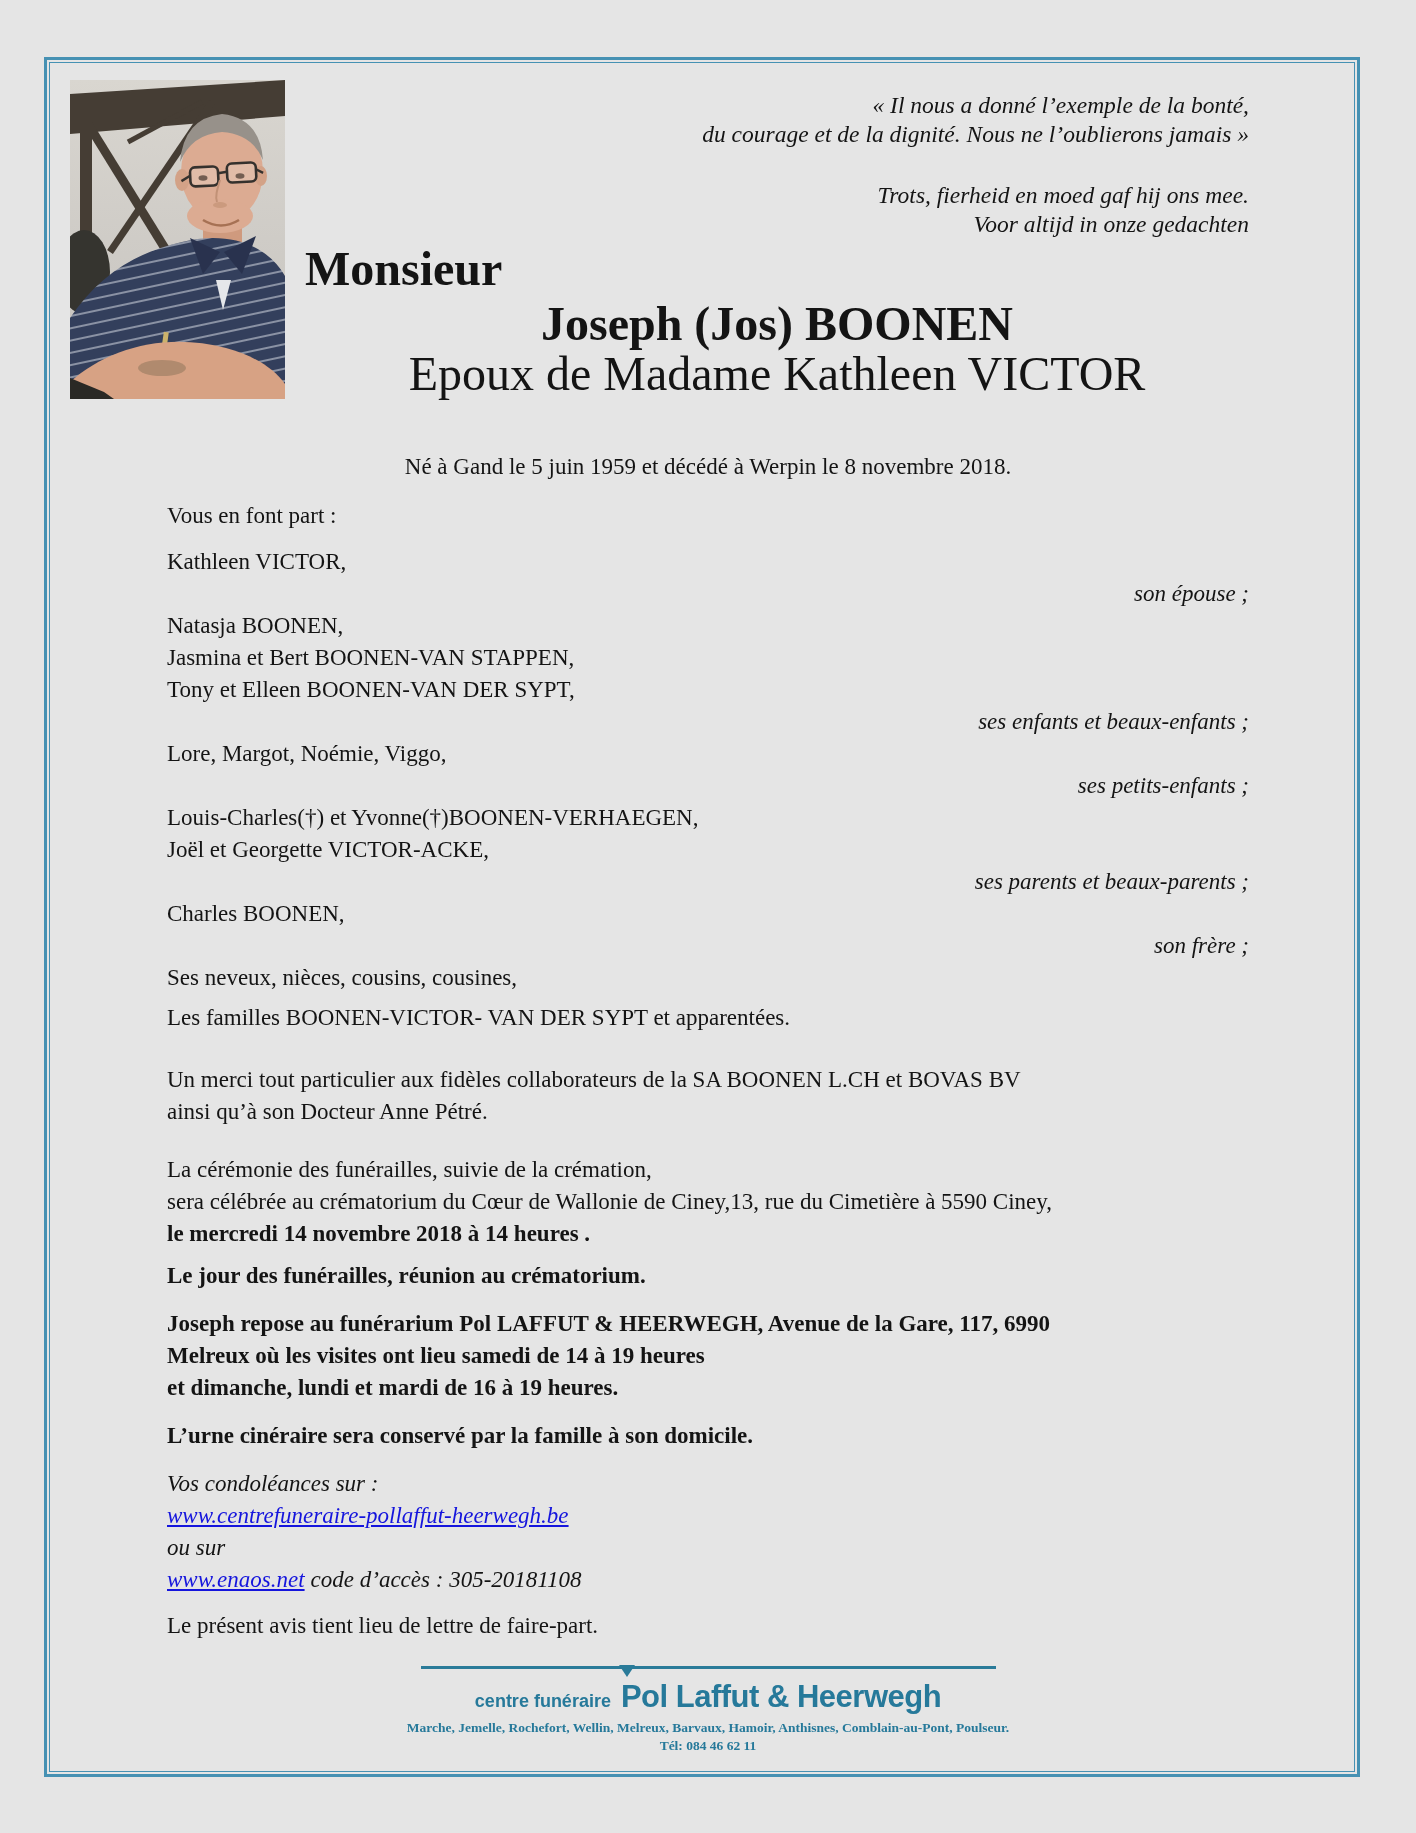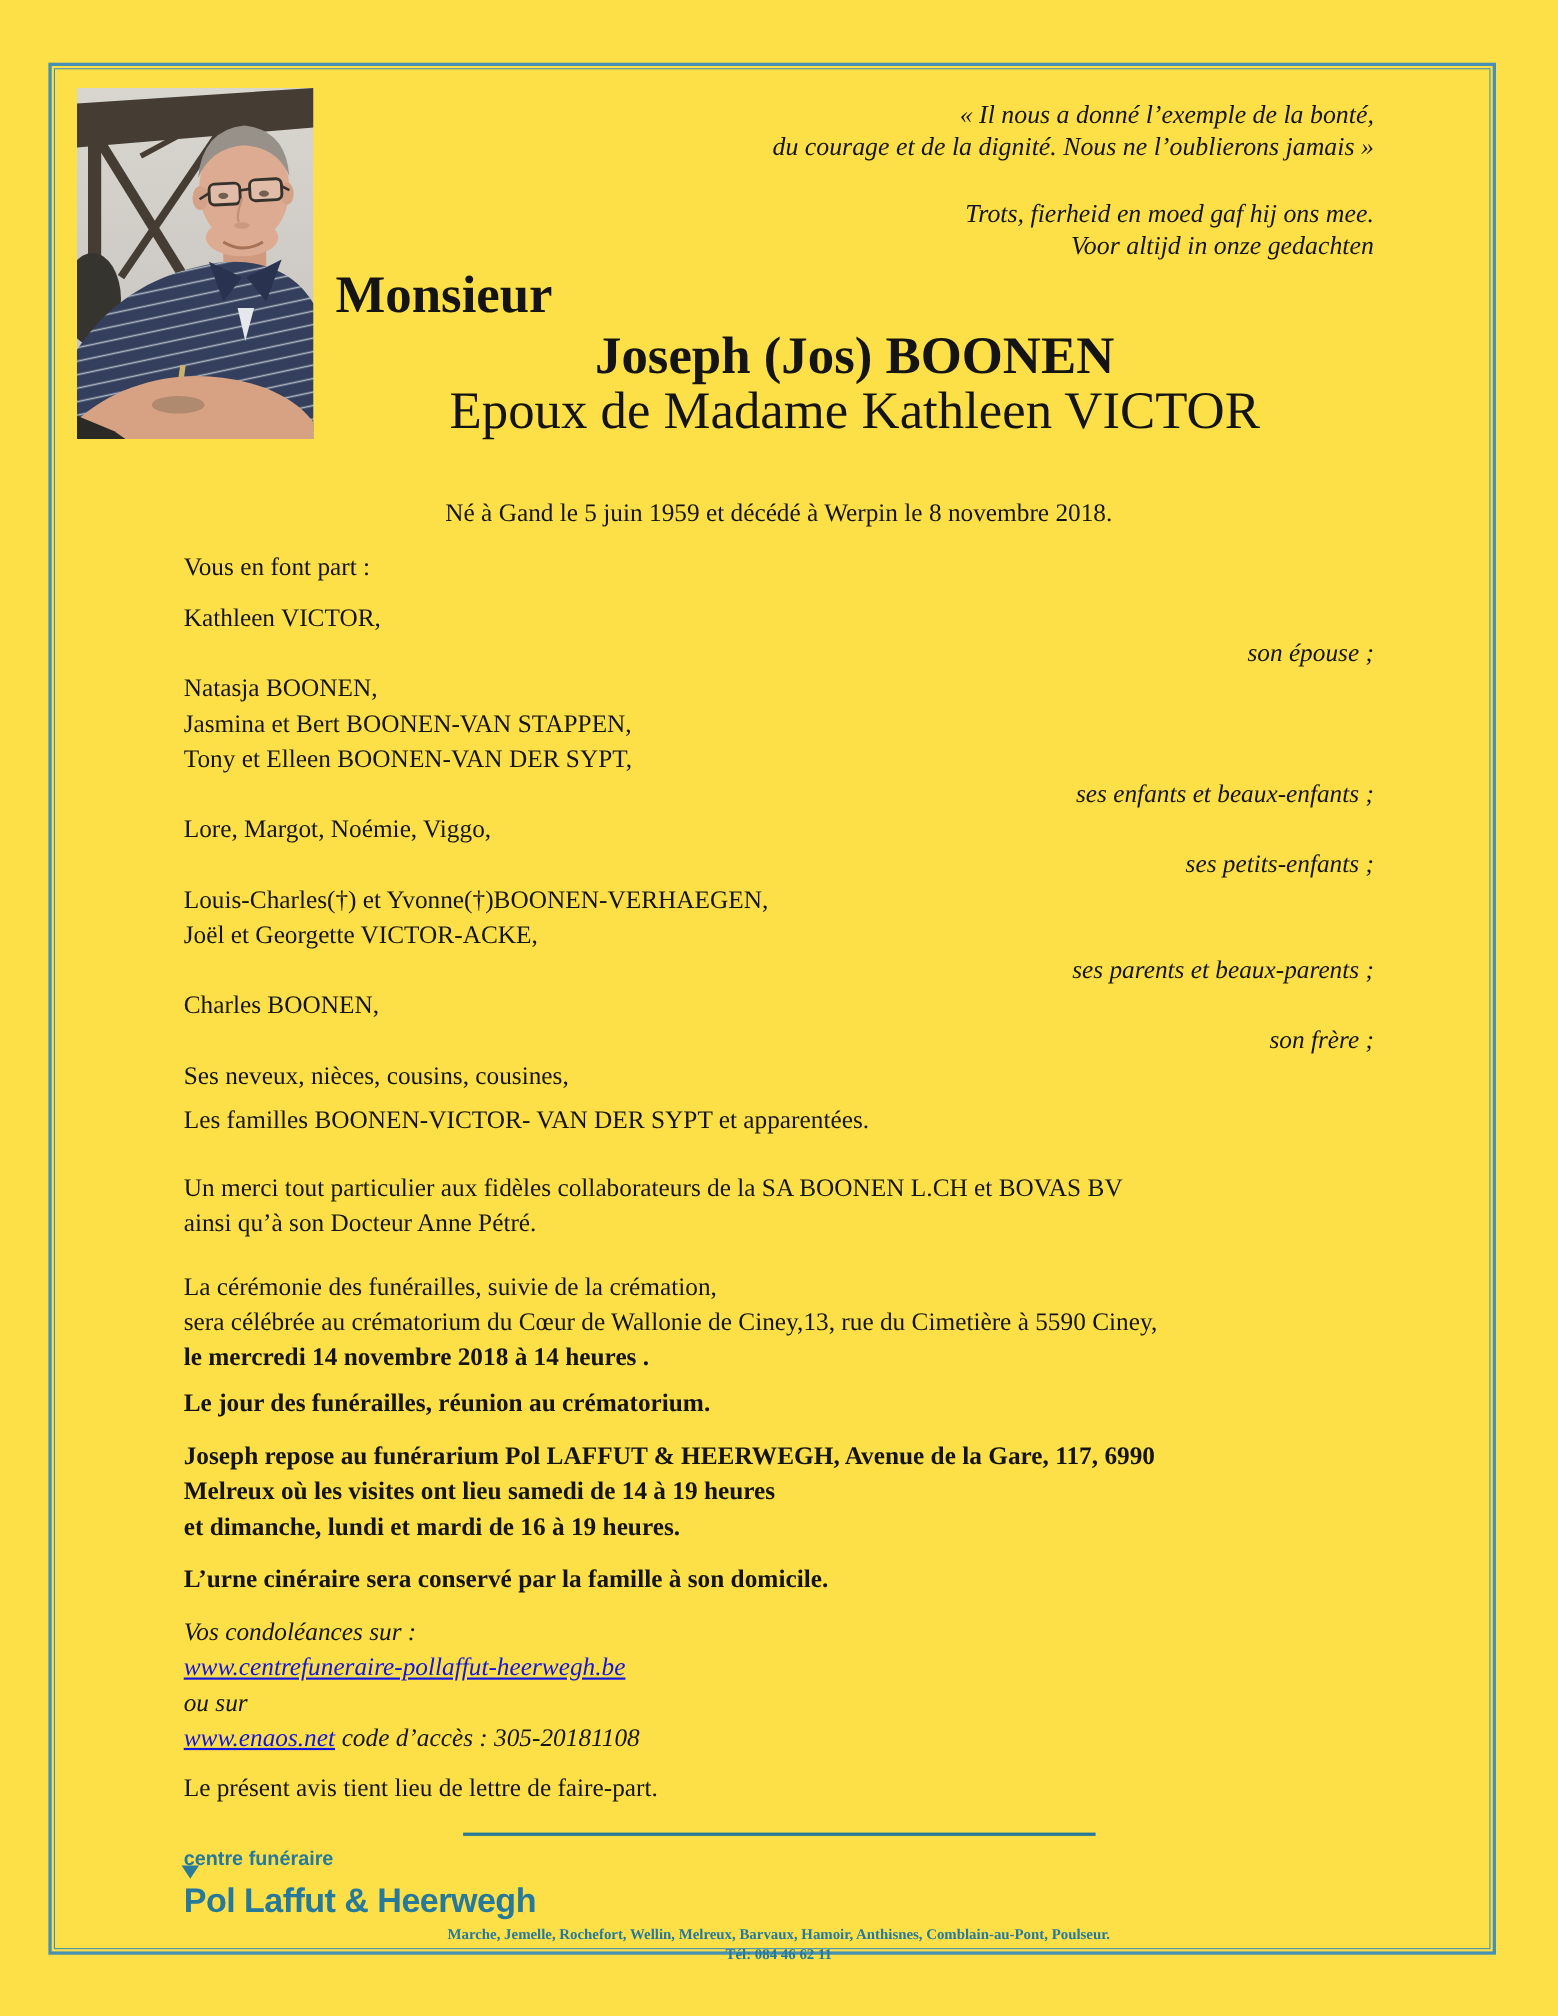--- a/index.html
+++ b/index.html
@@ -1,16 +1,16 @@
 <!DOCTYPE html>
 <html><head>
 <meta charset="utf-8">
 <style>
   html,body{margin:0;padding:0;background:#ffffff;}
-  .page{position:relative;width:1416px;height:1833px;background:#fde047;overflow:hidden;
+  .page{position:relative;width:1416px;height:1833px;background:#e5e5e5;overflow:hidden;
         font-family:"Liberation Serif",serif;color:#141414;text-decoration:underline;}
   .frame{position:absolute;left:44px;top:57px;width:1316px;height:1720px;border:3px solid #4691b3;box-sizing:border-box;}
   .frame-inner{position:absolute;inset:2px;border:1px solid #4691b3;}
   .content{position:absolute;inset:1px;padding:27px 104px 0 116px;box-sizing:border-box;}
   .photo-spacer{float:left;width:138px;height:312px;}
   p{margin:0;padding:0;}
   .pre{white-space:pre-line;}
   .body-txt{font-size:23px;line-height:32px;}
   .quote{font-size:23.5px;line-height:29px;font-style:italic;text-align:right;}
   .q-nl{margin-top:32px;}
@@ -28,21 +28,21 @@
   .b{font-weight:bold;}
   .i{font-style:italic;}
   .mb10{margin-bottom:10px;}
   .mb16{margin-bottom:16px;}
   .notice{margin-top:14px;}
   a.doc-link{color:#1515dd;text-decoration:underline;font-style:italic;}
   .access-code{font-style:italic;margin-left:6px;}
   .footer{margin-top:24px;text-align:center;}
   .footer-rule{width:575px;height:3px;background:#2a7b99;margin:0 auto 10px;}
   .brand-row{display:flex;justify-content:center;align-items:baseline;gap:10px;
-             font-family:"Liberation Sans",sans-serif;color:#26799a;flex-direction:column;}
+             font-family:"Liberation Sans",sans-serif;color:#26799a;}
   .brand-prefix{font-size:18px;font-weight:600;}
   .brand-name{position:relative;font-size:31px;font-weight:bold;letter-spacing:-0.5px;}
   .brand-triangle{position:absolute;left:-2px;top:-14px;width:0;height:0;
                   border-left:8px solid transparent;border-right:8px solid transparent;
                   border-top:12px solid #2a7b99;}
   .footer-locations{margin-top:4px;font-size:13.5px;font-weight:bold;color:#26799a;line-height:18px;}
   .footer-phone{font-size:13.5px;font-weight:bold;color:#26799a;line-height:18px;}
   .photo{position:absolute;left:70px;top:80px;width:215px;height:319px;}
 </style>
 </head>

